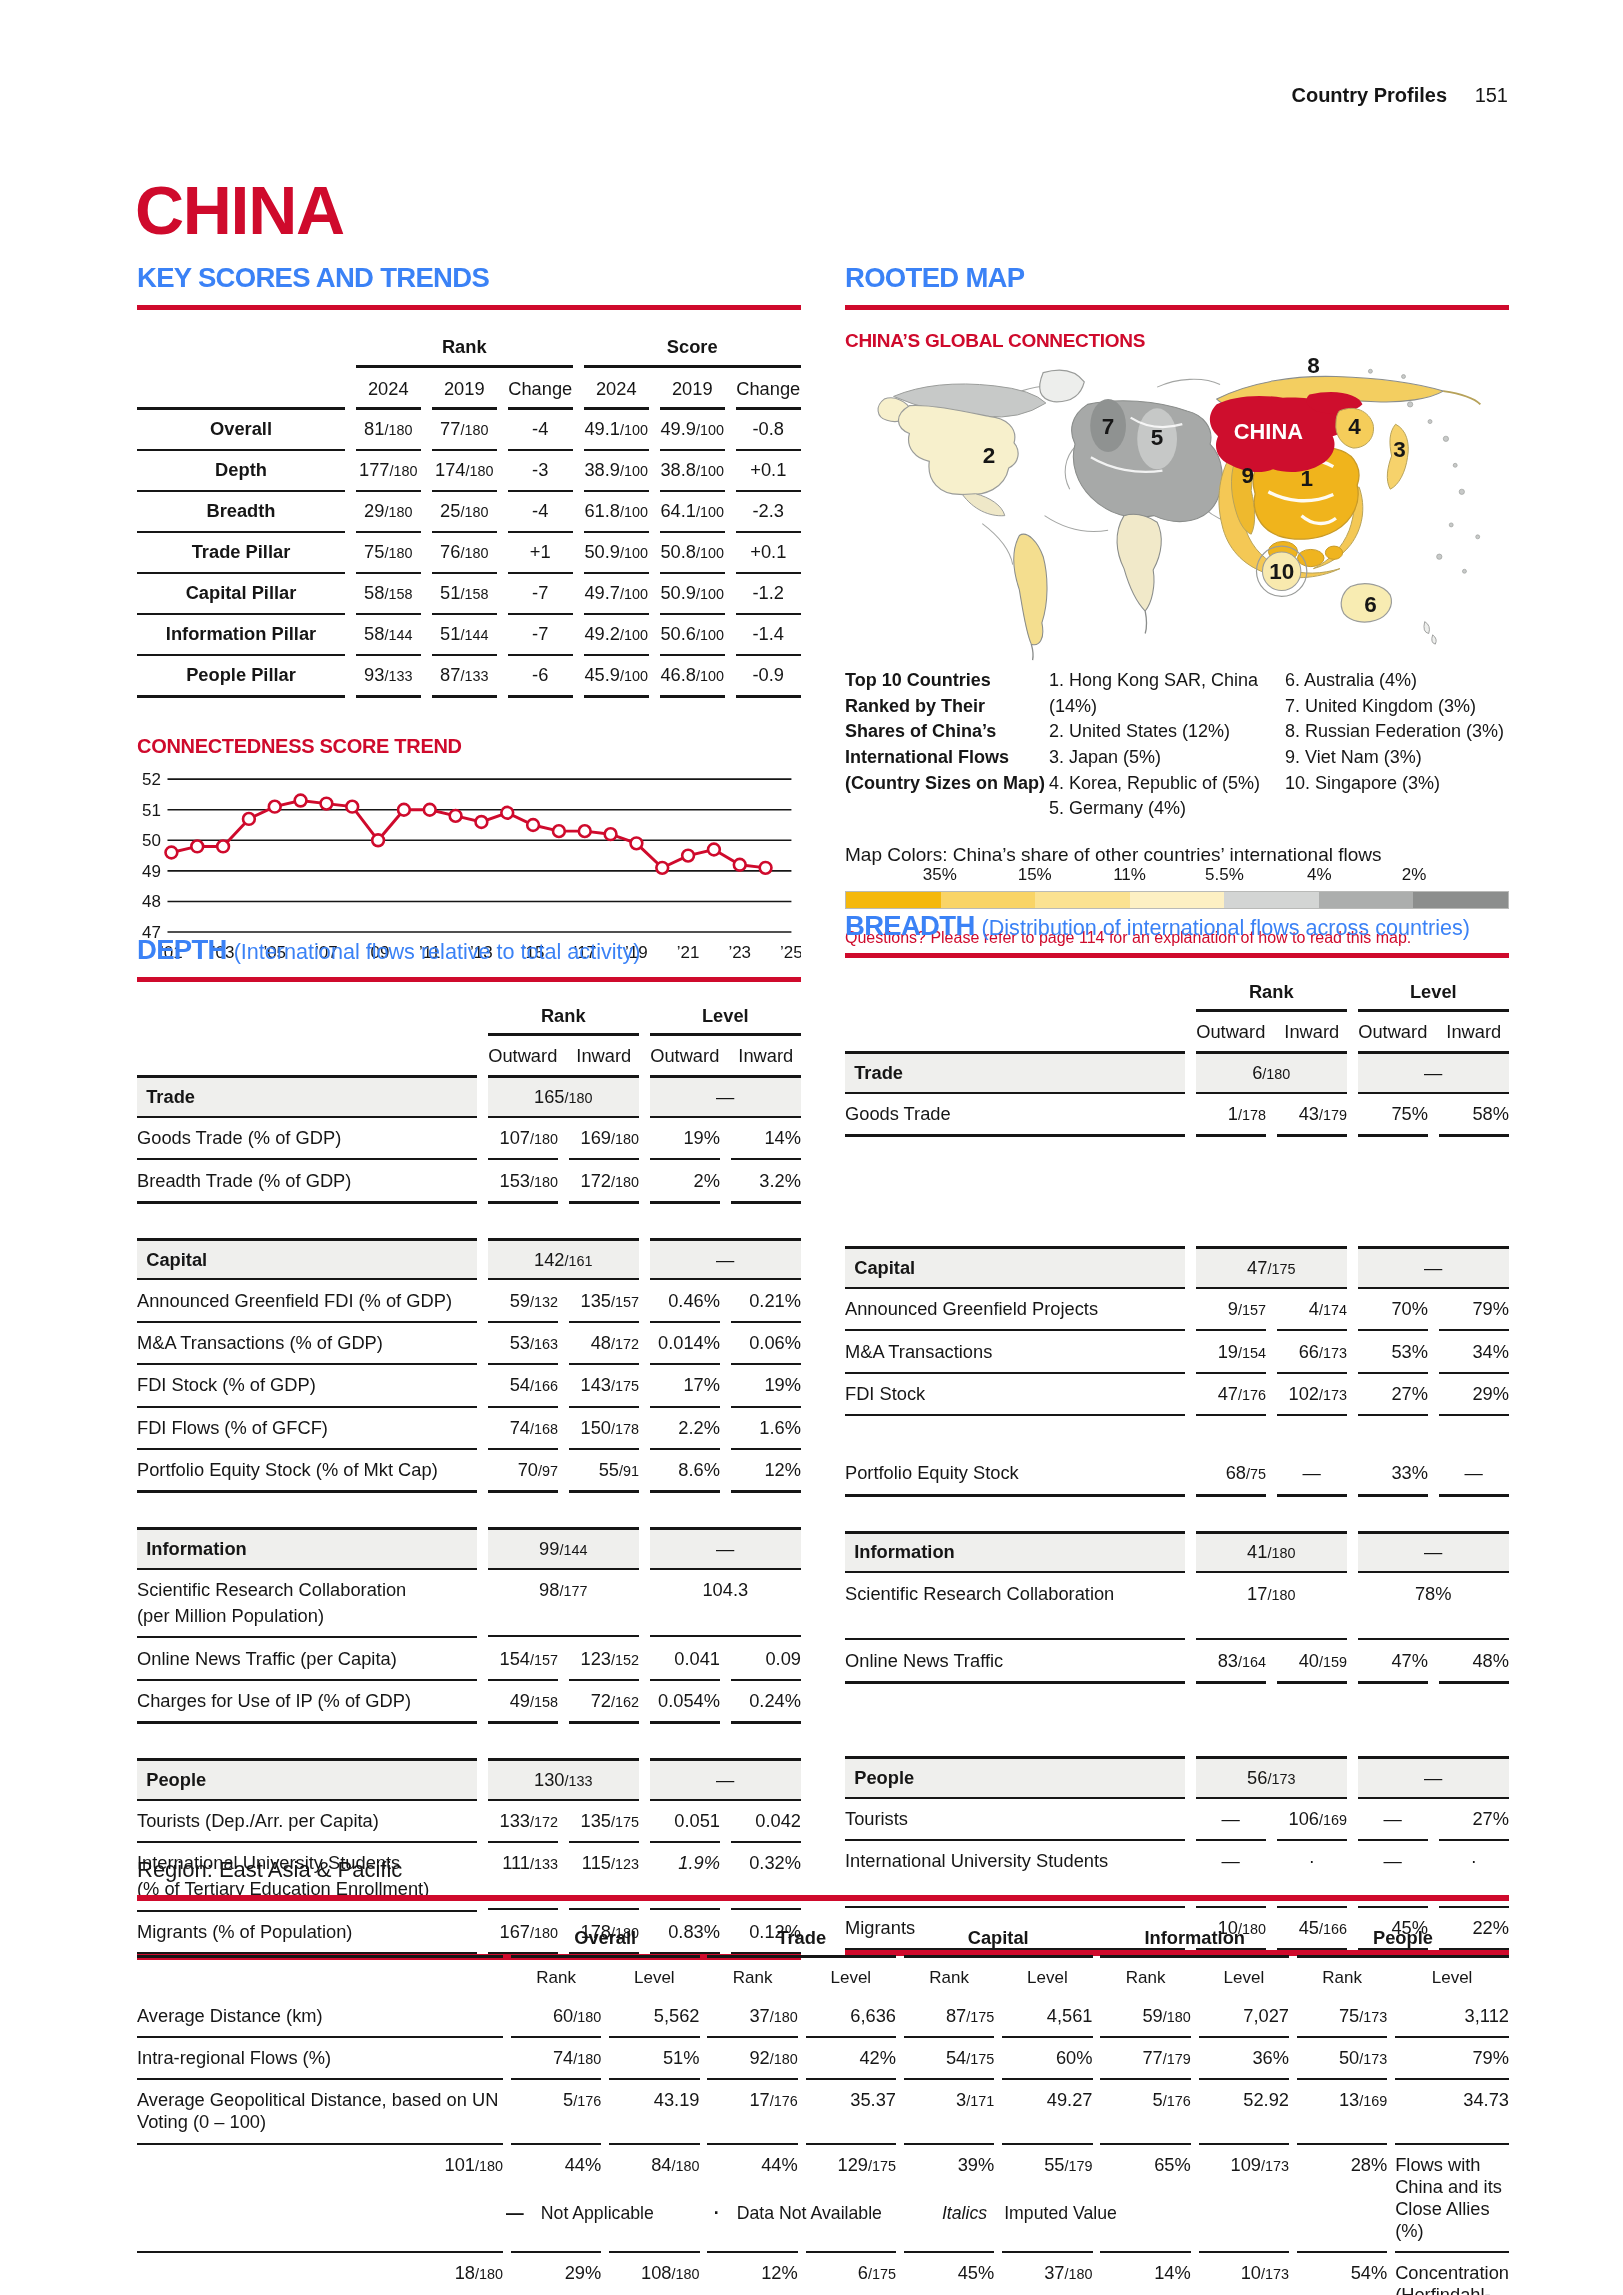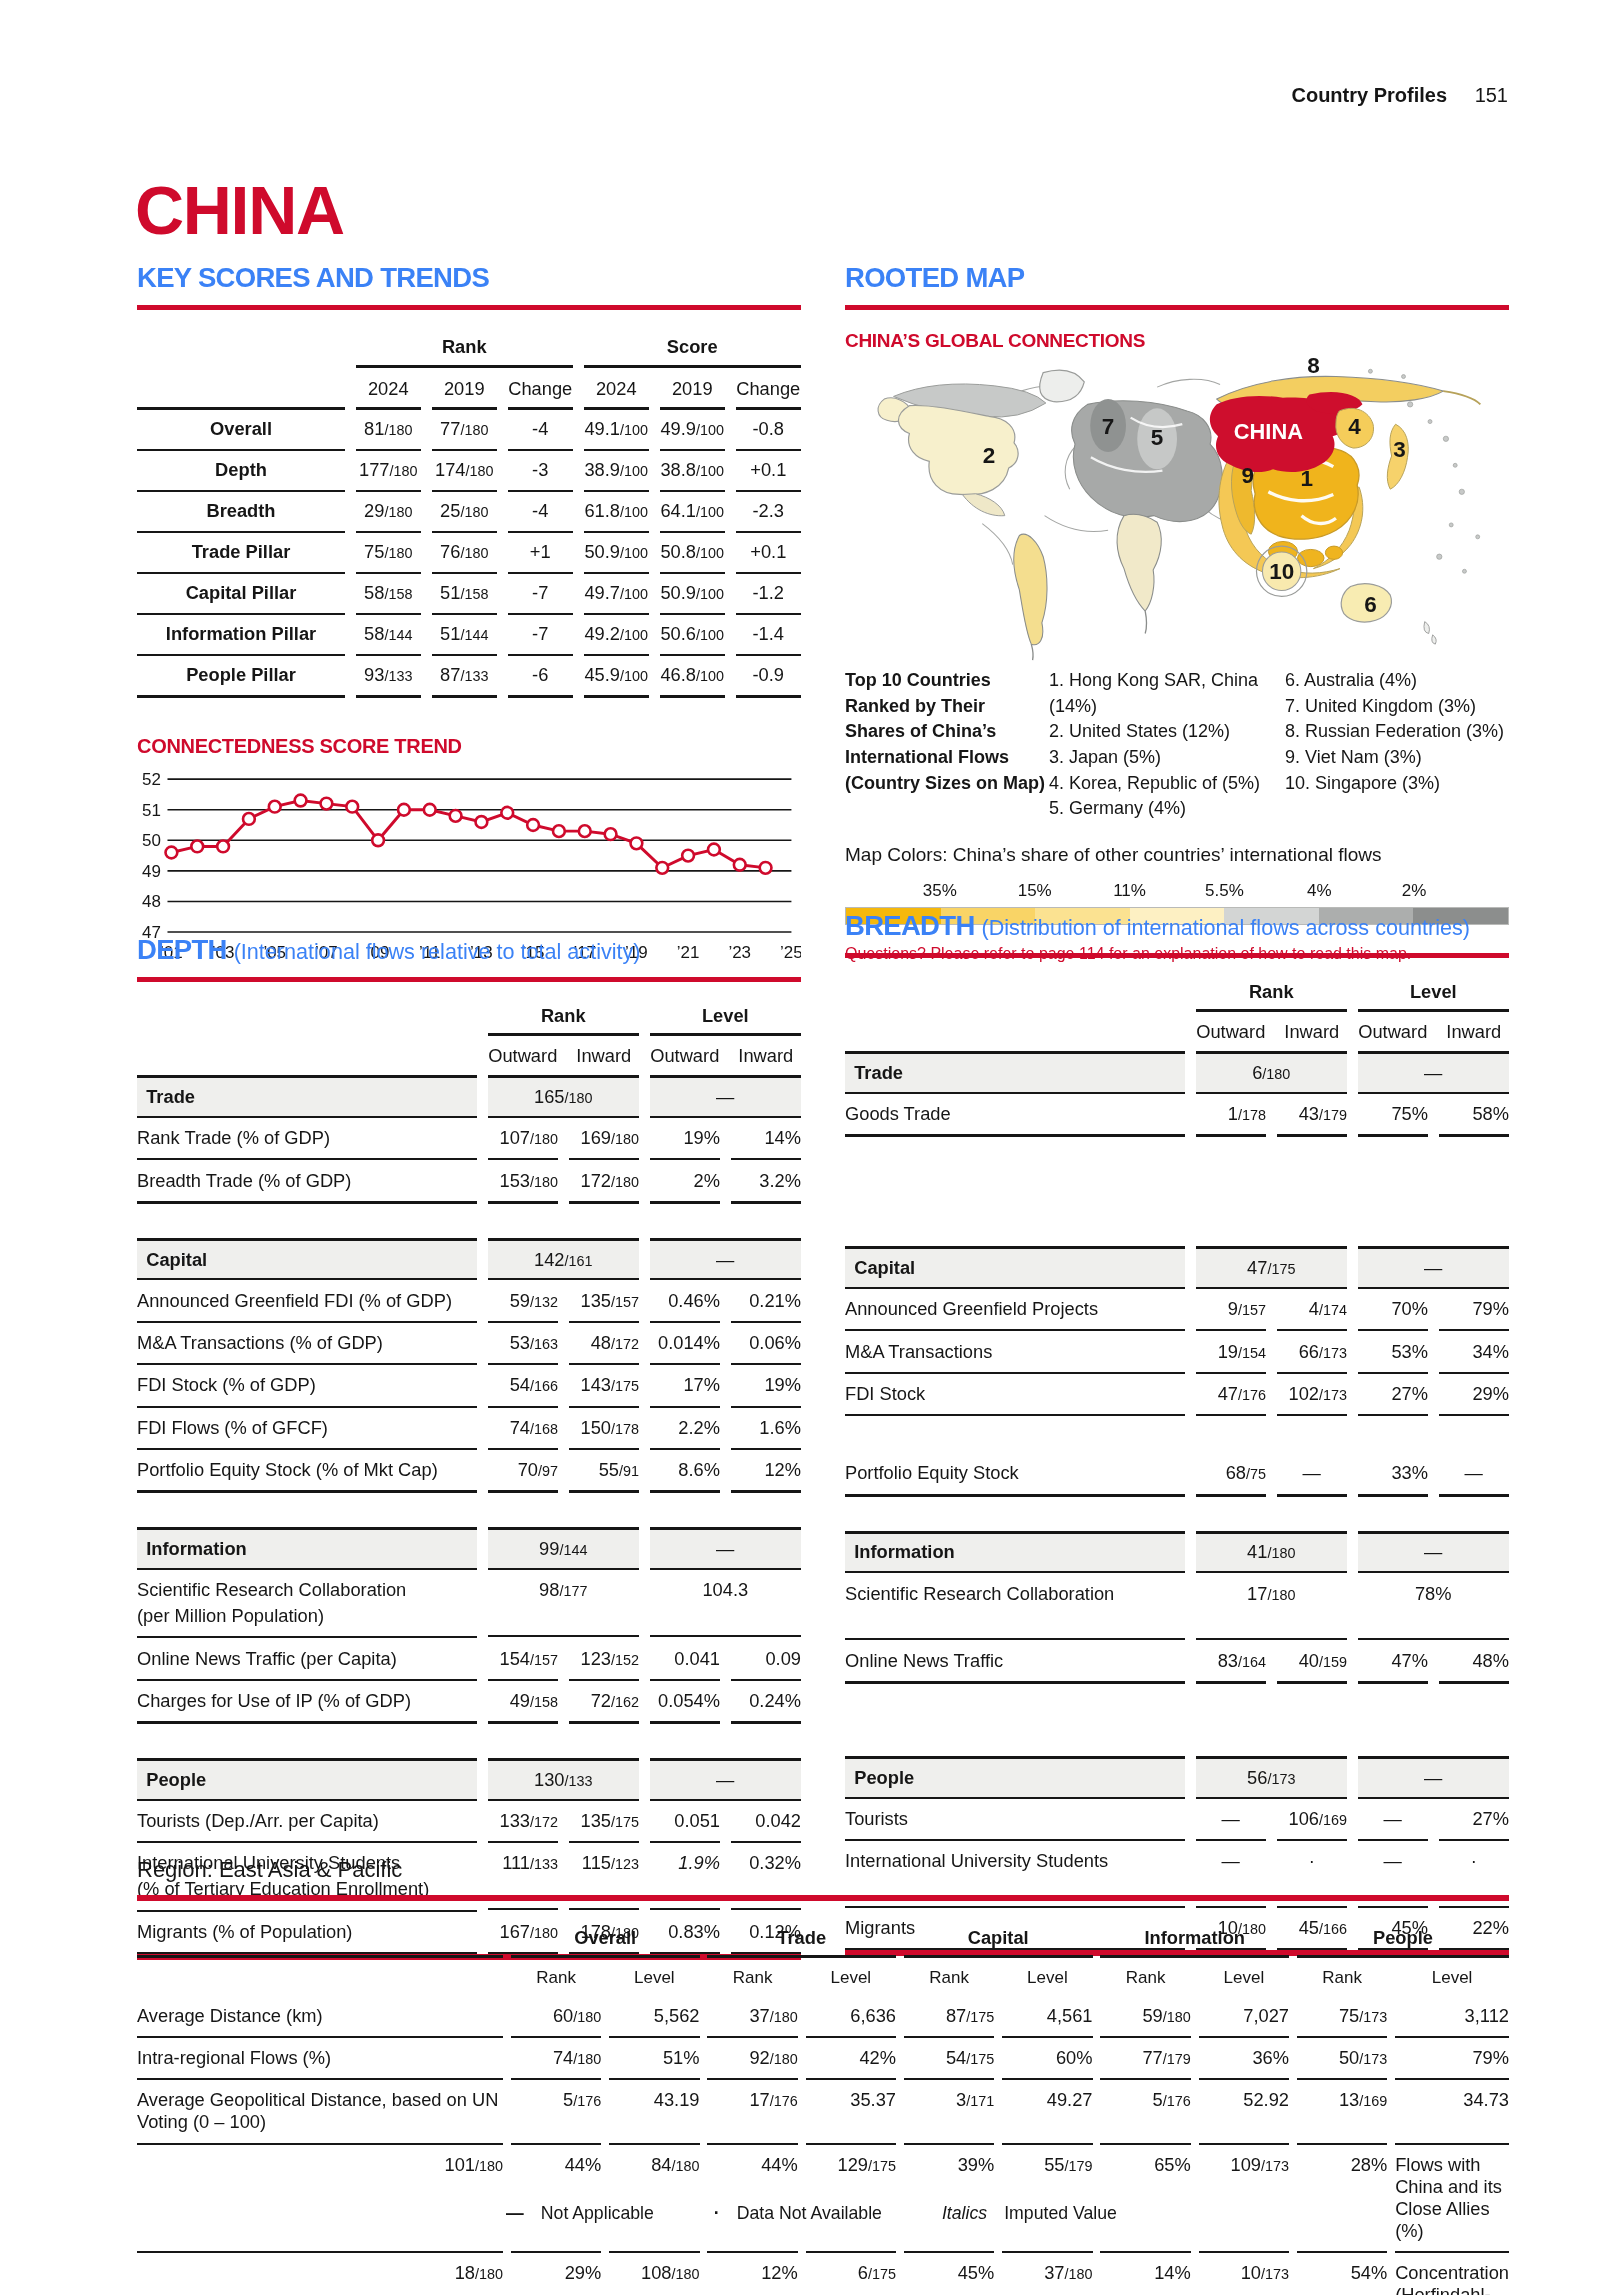--- a/index.html
+++ b/index.html
@@ -53,21 +53,21 @@
   #trendsvg { margin-top:11.8px; display:block; }
 
   
   .mapsub { margin-top:19.6px; font-size:19px; font-weight:bold; color:#CF0A2C; letter-spacing:-0.3px; }
   #mapsvg { display:block; margin-top:6.5px; }
   .leg { display:flex; margin-top:3.9px; font-size:18px; line-height:1.42; }
   .leg .intro { width:204px; font-weight:bold; }
   .leg .lst1 { width:236px; }
   .leg .lst2 { width:224px; }
   .mapcolors { margin-top:22px; font-size:19px; }
-  .scalewrap { position:relative; margin-top:41px; height:19px; }
+  .scalewrap { position:relative; margin-top:25px; height:19px; }
   .scalelabels { position:absolute; top:-26px; left:0; width:100%; height:22px; font-size:17px; }
   .scalelabels span { position:absolute; transform:translateX(-50%); }
   .scalebar { display:flex; height:18.3px; width:100%; border:0.7px solid #b9bab8; }
   .scalebar div { flex:1; }
   .questions { margin-top:19.6px; font-size:16px; color:#CF0A2C; }
 
   
   .dtbl { display:grid; grid-template-columns:340px repeat(4,1fr); column-gap:10.5px;
           width:664px; margin-top:19.6px; font-size:18.3px; align-items:start; }
   .dtbl .gh { grid-column:span 2; text-align:center; font-weight:bold; padding:2.6px 0 6.5px;
@@ -403,21 +403,21 @@
       <div class="sp0"></div>
       <div class="sh">Outward</div>
       <div class="sh">Inward</div>
       <div class="sh">Outward</div>
       <div class="sh">Inward</div>
 
       <div class="sec">Trade</div>
       <div class="sec2">165<span class="den">/180</span></div>
       <div class="sec2">—</div>
 
-      <div class="lab">Rank Trade (% of GDP)</div>
+      <div class="lab">Goods Trade (% of GDP)</div>
       <div class="n">107<span class="den">/180</span></div>
       <div class="n">169<span class="den">/180</span></div>
       <div class="n">19%</div>
       <div class="n">14%</div>
 
       <div class="lab end">Breadth Trade (% of GDP)</div>
       <div class="n end">153<span class="den">/180</span></div>
       <div class="n end">172<span class="den">/180</span></div>
       <div class="n end">2%</div>
       <div class="n end">3.2%</div>

